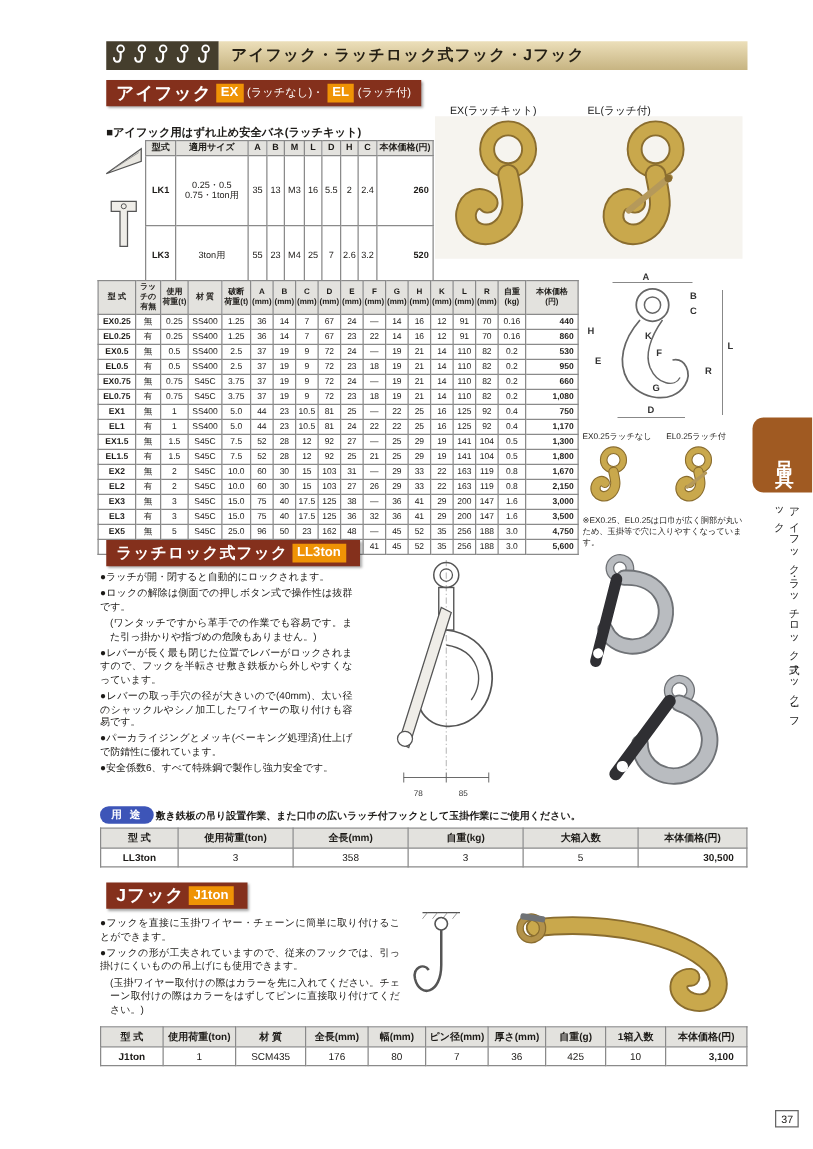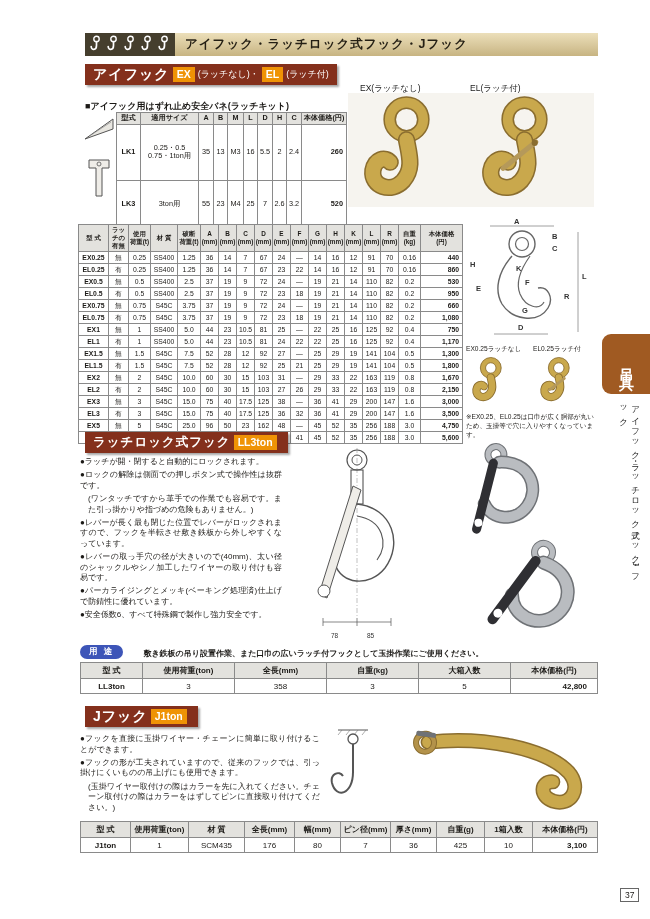--- a/index.html
+++ b/index.html
@@ -99,21 +99,21 @@
 
   <div class="abs sec-bar" style="left:85px;top:64px;">
     <span class="t1">アイフック</span>
     <span class="badge-orange">EX</span>
     <span class="note">(ラッチなし)</span>
     <span class="note">・</span>
     <span class="badge-orange">EL</span>
     <span class="note">(ラッチ付)</span>
   </div>
 
-  <span class="abs lbl-photo" style="left:360px;top:83px;">EX(ラッチなし)</span>
+  <span class="abs lbl-photo" style="left:360px;top:83px;">EX(ラッチキット)</span>
   <span class="abs lbl-photo" style="left:470px;top:83px;">EL(ラッチ付)</span>
 
   <div class="abs photo-bg" style="left:348px;top:93px;width:246px;height:114px;display:flex;">
     <svg width="118" height="114" viewBox="0 0 115 112">
       <circle cx="57" cy="26" r="22" fill="#c9a84c" stroke="#8a6d2f" stroke-width="1.5"></circle>
       <circle cx="57" cy="26" r="11" fill="#f6f4ef" stroke="#8a6d2f" stroke-width="1.5"></circle>
       <path d="M57 46 C60 62 64 74 54 86 C42 99 22 92 24 76 C26 65 36 62 41 68" fill="none" stroke="#8a6d2f" stroke-width="17" stroke-linecap="round"></path>
       <path d="M57 46 C60 62 64 74 54 86 C42 99 22 92 24 76 C26 65 36 62 41 68" fill="none" stroke="#c9a84c" stroke-width="14" stroke-linecap="round"></path>
     </svg>
     <svg width="118" height="114" viewBox="0 0 115 112">
@@ -681,21 +681,21 @@
         <circle cx="58" cy="14" r="9" fill="none" stroke="#6f7276" stroke-width="7"></circle>
         <circle cx="58" cy="14" r="9" fill="none" stroke="#b9bcc0" stroke-width="5"></circle>
         <path d="M60 24 C92 28 98 58 82 74 C66 90 40 82 36 62" fill="none" stroke="#6f7276" stroke-width="14" stroke-linecap="round"></path>
         <path d="M60 24 C92 28 98 58 82 74 C66 90 40 82 36 62" fill="none" stroke="#b9bcc0" stroke-width="11" stroke-linecap="round"></path>
         <path d="M52 24 L22 90" stroke="#2f2f33" stroke-width="10" stroke-linecap="round"></path>
         <circle cx="26" cy="83" r="4.5" fill="#fff"></circle>
       </g>
     </svg>
   </div>
 
-  <div class="abs" style="left:80px;top:645px;width:518px;display:flex;align-items:flex-end;gap:20px;">
+  <div class="abs" style="left:80px;top:645px;width:518px;display:flex;align-items:center;gap:1px;">
     <span class="usage-pill">用 途</span>
     <span class="usage-text">敷き鉄板の吊り設置作業、また口巾の広いラッチ付フックとして玉掛作業にご使用ください。</span>
   </div>
 
   <table class="abs tbl-price" style="left:80px;top:662px;">
     <colgroup>
         <col style="width:62px">
         <col style="width:92px">
         <col style="width:92px">
         <col style="width:92px">
@@ -712,21 +712,21 @@
           <th>本体価格(円)</th>
         </tr>
       </thead>
       <tbody>
         <tr>
           <td>LL3ton</td>
           <td>3</td>
           <td>358</td>
           <td>3</td>
           <td>5</td>
-          <td>42,800</td>
+          <td>30,500</td>
         </tr>
       </tbody>
   </table>
 
   <div class="abs sec-bar" style="left:85px;top:706px;">
     <span class="t1">Jフック</span>
     <span class="badge-orange">J1ton</span>
   </div>
 
   <div class="abs" style="left:80px;top:734px;width:240px;">

